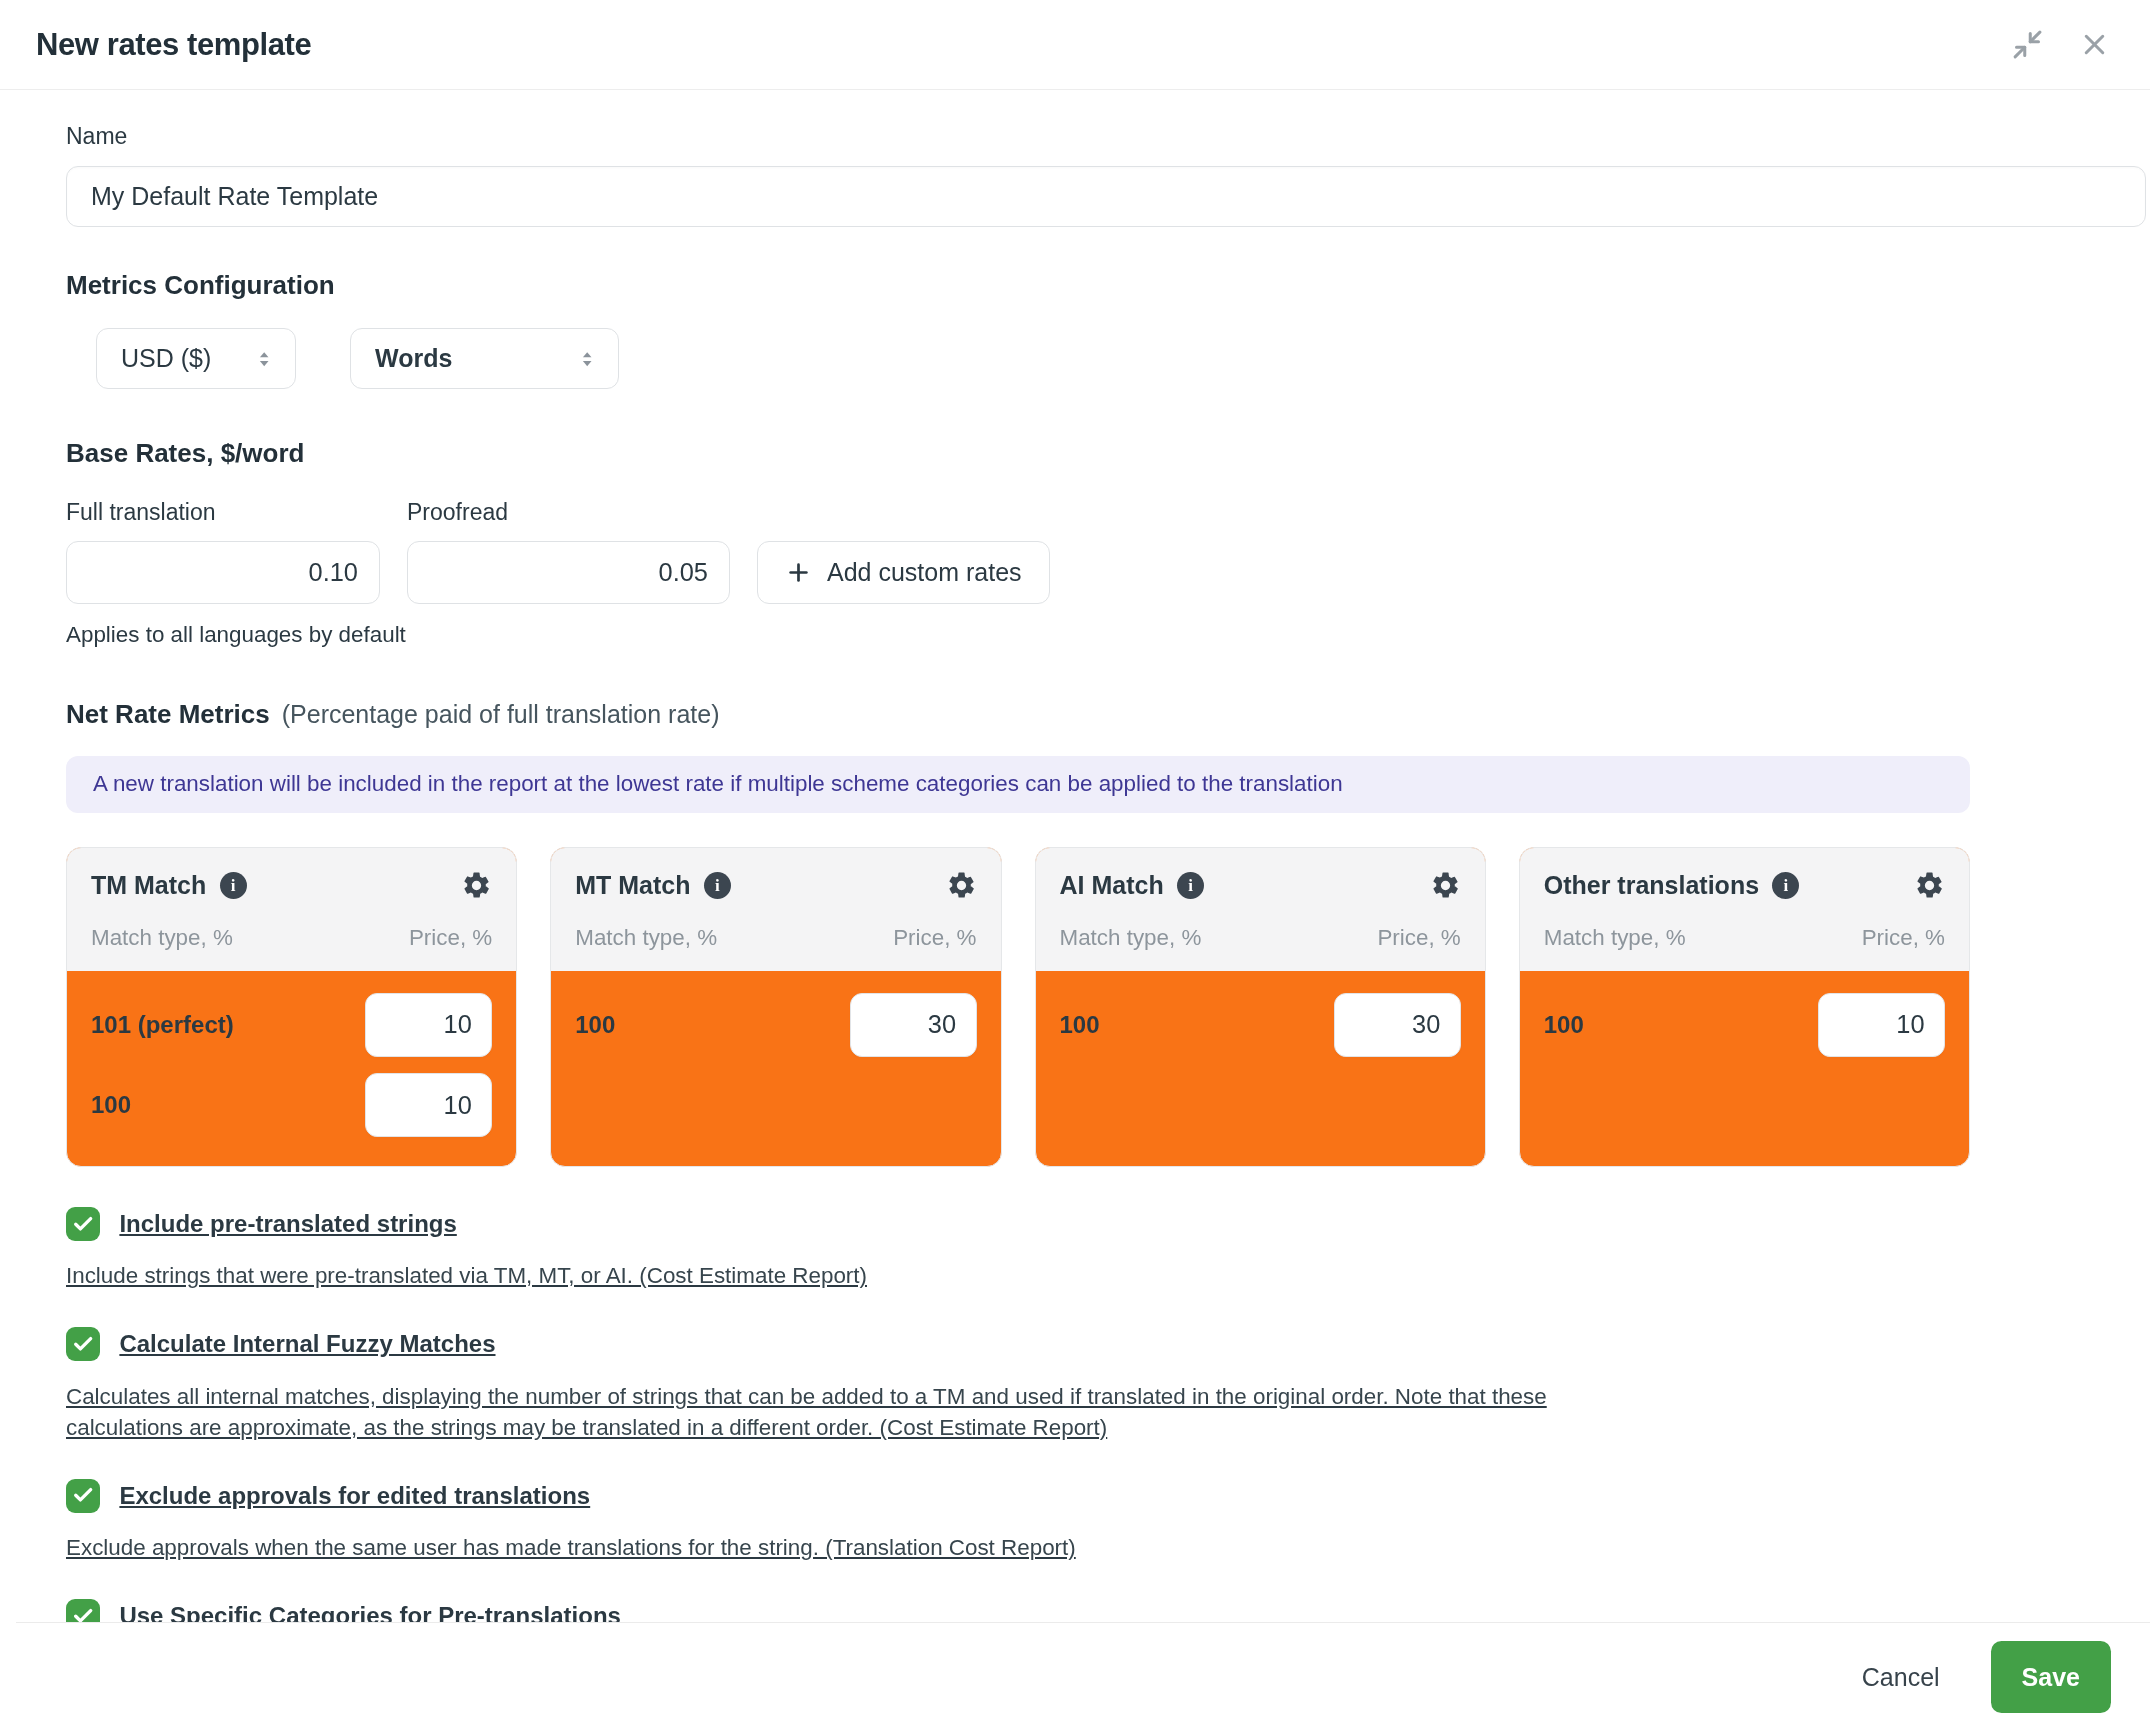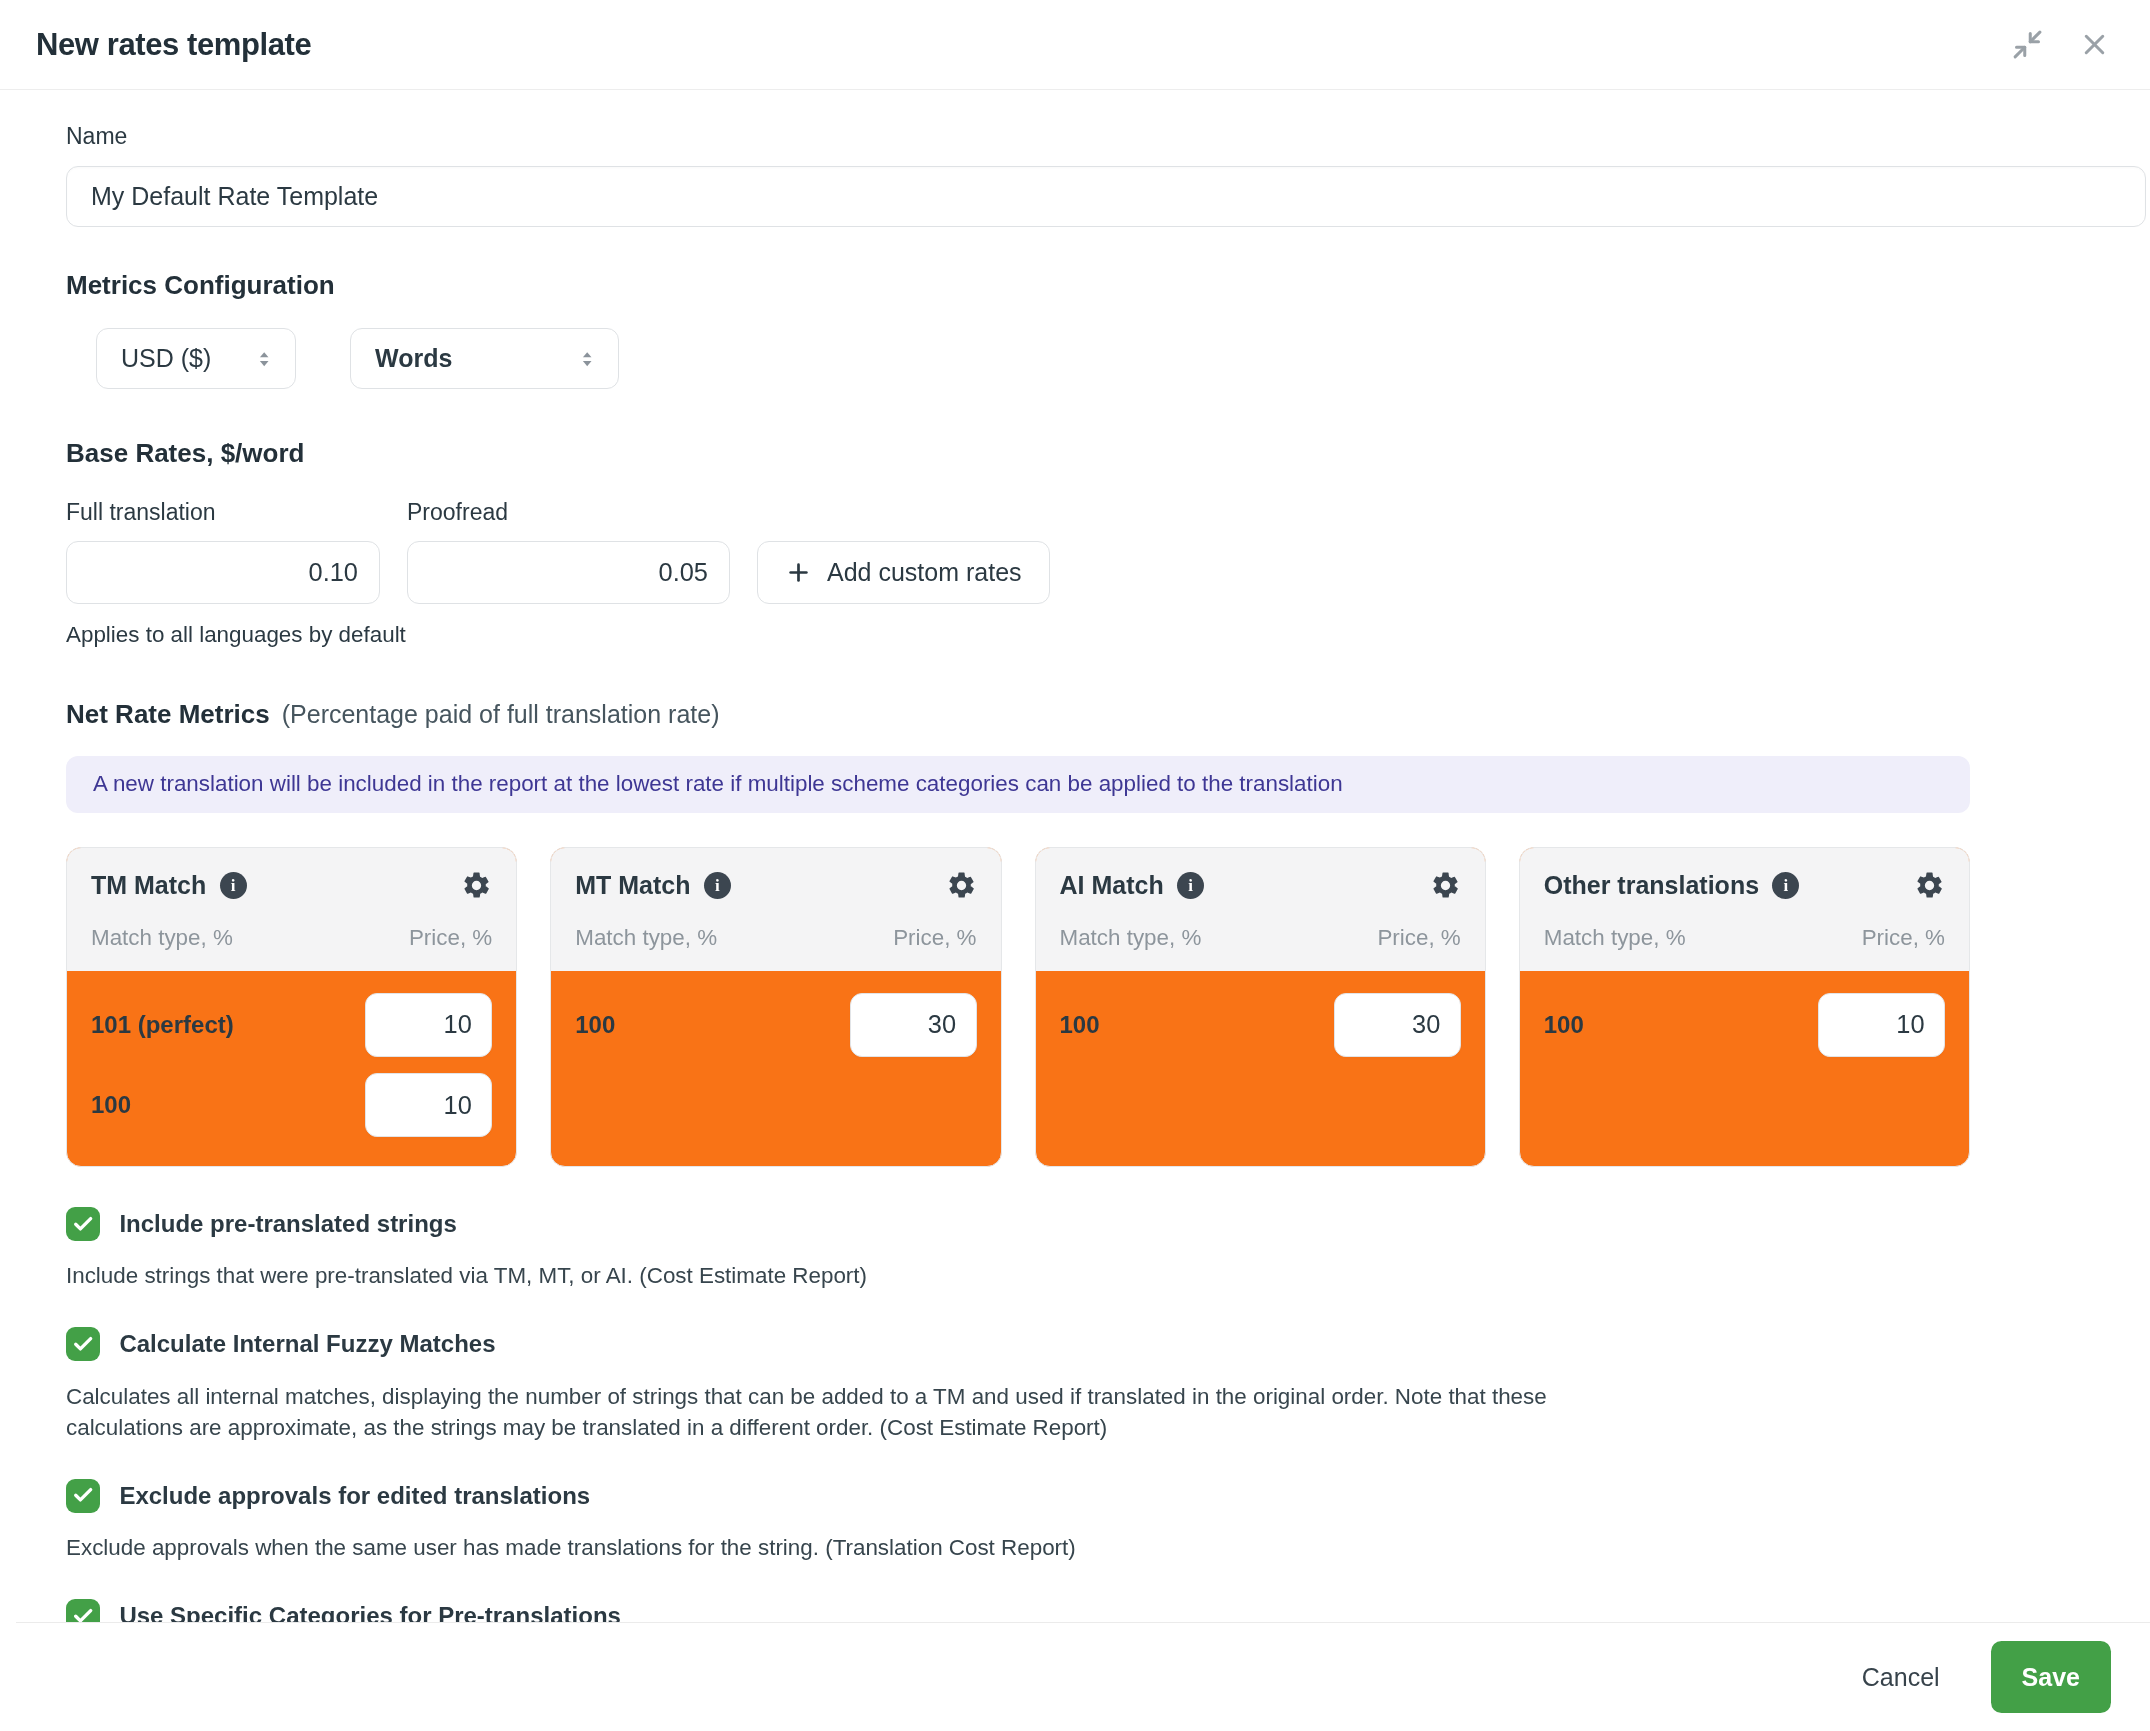--- a/index.html
+++ b/index.html
@@ -76,21 +76,21 @@
   .card-cols { display:flex; justify-content:space-between; margin-top:24px;
     font-size:22.4px; color:#8d959c; }
   .card-body { padding:22.4px 24px; display:flex; flex-direction:column; gap:16.4px; flex:1; }
   .rate-row { display:flex; align-items:center; justify-content:space-between; }
   .rate-row-label { font-size:24px; font-weight:600; color:#2b3942; }
   .price-input { width:127px; height:64px; border:1.5px solid #e2e4e7; border-radius:12px;
     text-align:right; padding:0 19.4px; font-size:25.4px; color:#2b3942;
     font-family:inherit; outline:none; box-shadow:0 1.5px 3px rgba(0,0,0,0.02); }
 
   
-  .options { margin-top:40px; }
+  .options { margin-top:40px;text-decoration:underline; }
   .option { margin-top:36px; }
   .option:first-child { margin-top:0; }
   .option-head { display:flex; align-items:center; gap:19.4px; cursor:pointer; }
   .checkbox { width:34px; height:34px; border-radius:9px; background:#43a047;
     display:flex; align-items:center; justify-content:center; flex:none; }
   .checkbox svg { width:22.4px; height:22.4px; stroke:#fff; stroke-width:3.6; fill:none;
     stroke-linecap:round; stroke-linejoin:round; }
   .option-label { font-size:24px; font-weight:600; color:#2b3942; }
   .option-desc { margin-top:19.4px; font-size:22.4px; line-height:31px; color:#37454d;
     max-width:1501px; }

